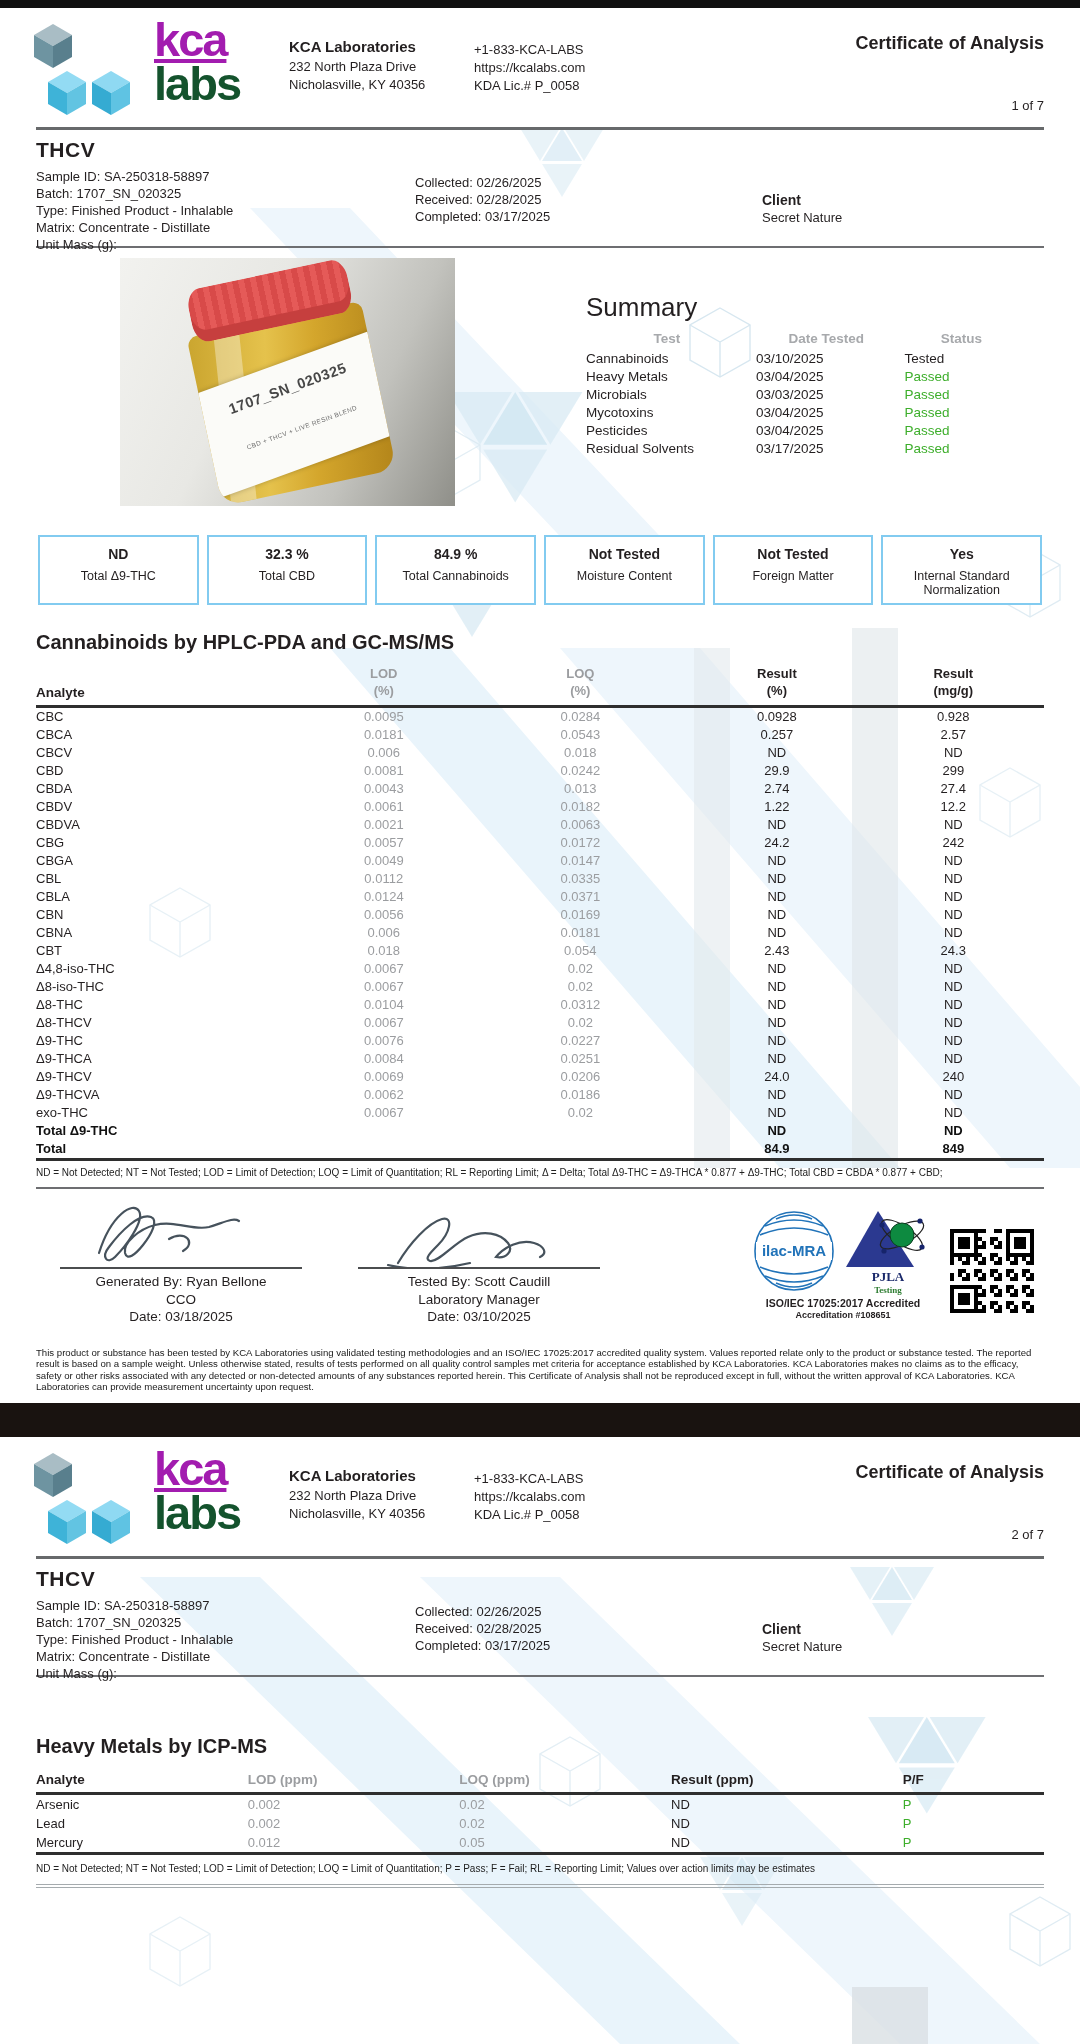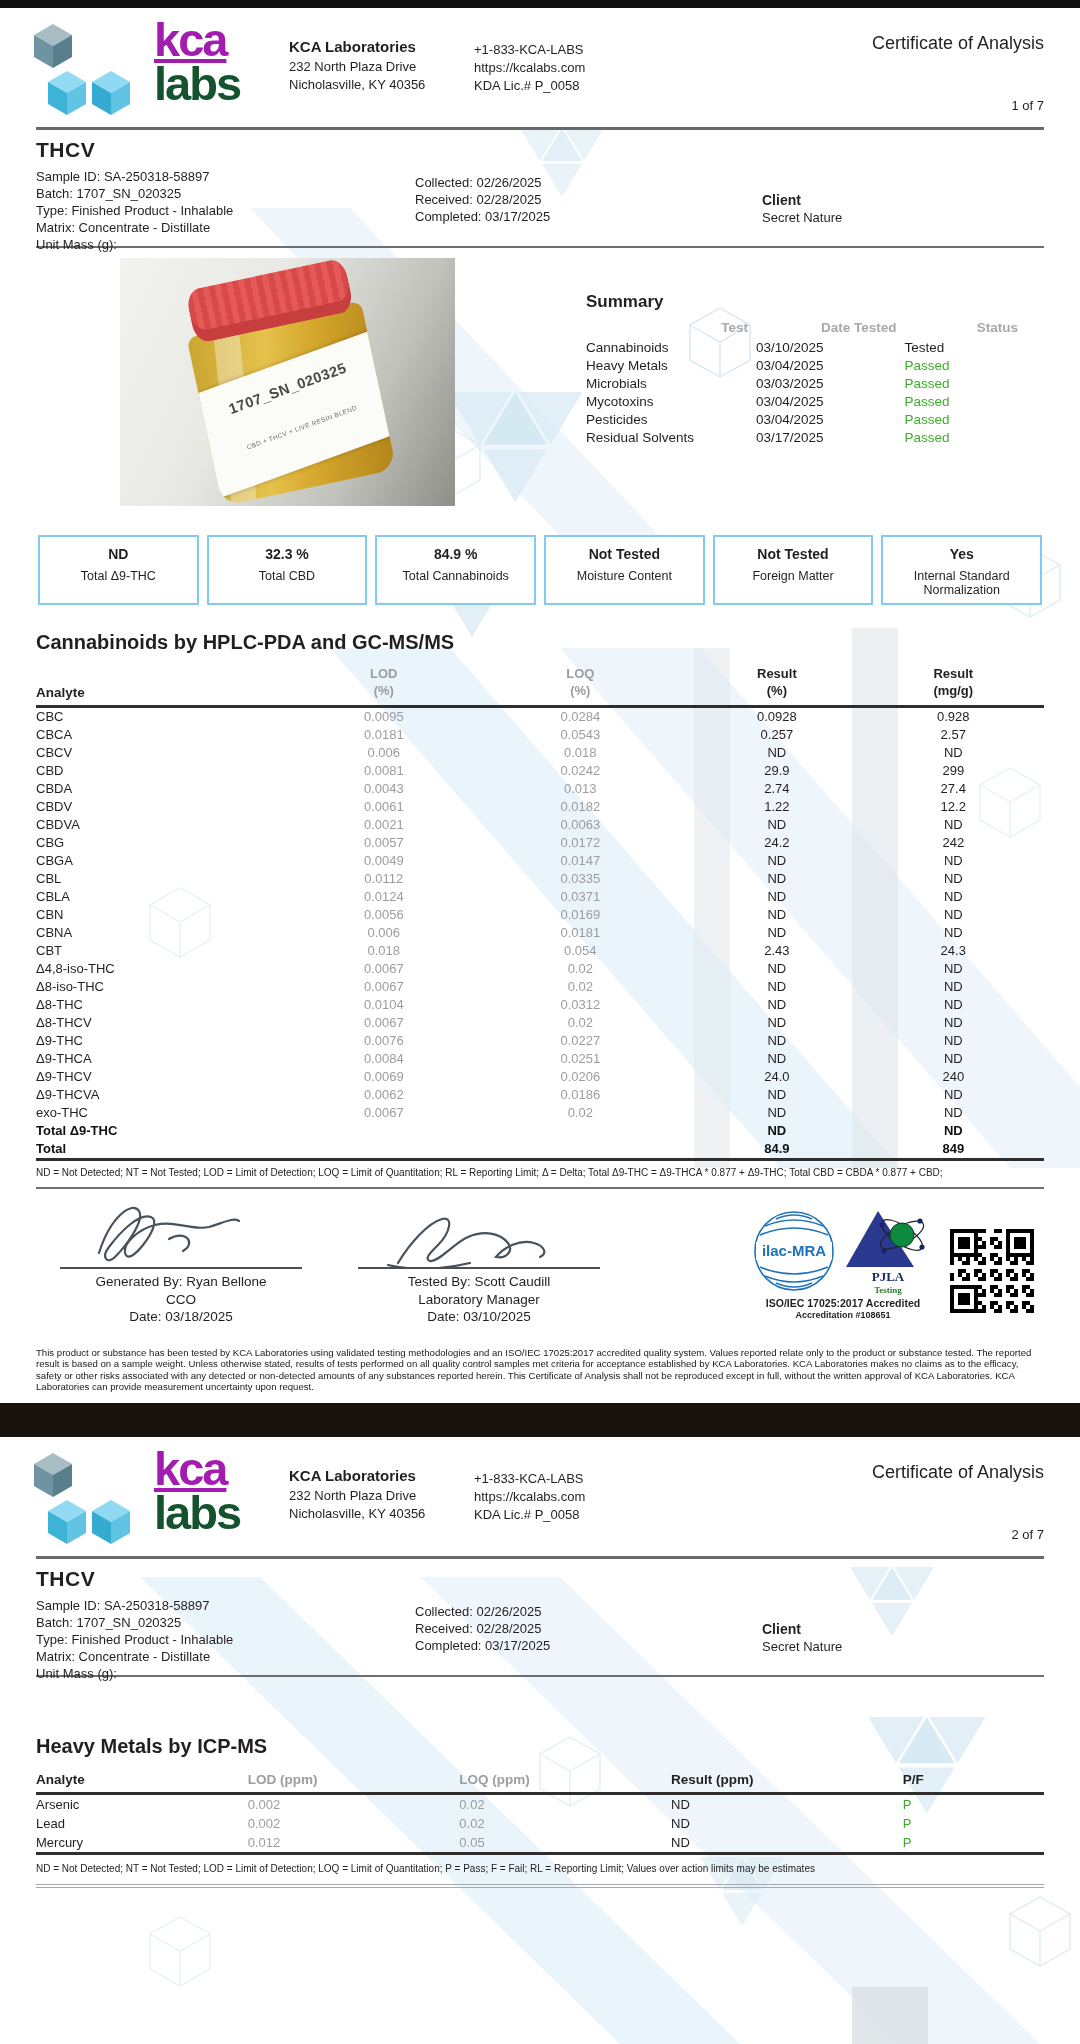--- a/index.html
+++ b/index.html
@@ -14,21 +14,21 @@
 
   
   .hdr{position:relative;height:119px;}
   .logo-cubes{position:absolute;left:20px;top:16px;}
   .logo-word{position:absolute;left:154px;top:10px;font-size:47px;font-weight:bold;line-height:44px;letter-spacing:-2px;}
   .logo-kca{color:#a21caf;text-decoration:underline;}
   .logo-labs{color:#14532d;}
   .lab-block{position:absolute;left:289px;top:30px;font-size:13px;line-height:18px;}
   .lab-name{font-weight:bold;font-size:15px;margin-bottom:2px;}
   .contact-block{position:absolute;left:474px;top:33px;font-size:13px;line-height:18px;}
-  .coa-title{position:absolute;right:36px;top:25px;font-size:18px;font-weight:normal;margin-left:40px;}
+  .coa-title{position:absolute;right:36px;top:25px;font-size:18px;font-weight:bold;margin-left:40px;}
   .page-label{position:absolute;right:36px;top:90px;font-size:13px;}
   .hdr-rule{height:3px;background:#67696b;margin:0 36px;}
   .thin-rule{height:2px;background:#6d6e71;margin:0 36px;}
 
   
   .sample-sec{position:relative;height:116px;padding:0 36px;box-sizing:border-box;}
   .product-title{font-size:21px;font-weight:bold;letter-spacing:.5px;padding-top:8px;}
   .sample-info{margin-top:6px;font-size:13px;line-height:17px;}
   .sample-dates{position:absolute;left:415px;top:44px;font-size:13px;line-height:17px;}
   .client-block{position:absolute;left:762px;top:62px;font-size:13px;line-height:17px;}
@@ -42,23 +42,23 @@
   .jar-lid{position:absolute;left:8px;top:0;width:162px;height:54px;background:#e25553;border-radius:14px/20px;
     background-image:repeating-linear-gradient(90deg,#d84a49 0 6px,#e55a58 6px 12px);box-shadow:inset 0 -12px 0 #c63f3e;}
   .jar-body{position:absolute;left:0;top:46px;width:178px;height:172px;border-radius:10px 10px 20px 20px;
     background:linear-gradient(100deg,#caa52f 0%,#e5c24c 38%,#d4a62c 62%,#b3851a 100%);overflow:hidden;}
   .jar-shine{position:absolute;left:18px;top:0;width:26px;height:100%;background:rgba(255,255,255,.35);transform:skewX(-6deg);}
   .jar-label{position:absolute;left:-10px;top:44px;width:204px;height:106px;background:#fbfbf8;transform:rotate(-8deg);
     text-align:center;padding-top:18px;box-sizing:border-box;box-shadow:0 0 5px rgba(0,0,0,.25);}
   .jar-label-line1{font-size:14.5px;font-weight:bold;color:#474747;letter-spacing:.5px;}
   .jar-label-line2{font-size:6.5px;color:#6a6a6a;margin-top:30px;letter-spacing:.4px;}
   .summary{position:absolute;left:586px;top:44px;width:440px;}
-  .summary-title{font-size:17px;font-weight:bold;margin:0 0 8px 0;}
+  .summary-title{font-size:26px;font-weight:normal;margin:0 0 8px 0;}
   .summary-table{border-collapse:collapse;width:100%;font-size:13.5px;}
-  .summary-table th{text-align:right;color:#a7a9ac;font-weight:bold;padding:0 8px 3px 0;}
+  .summary-table th{text-align:center;color:#a7a9ac;font-weight:bold;padding:0 8px 3px 0;}
   .summary-table td{padding:1px 0;height:16px;}
   .col-test{width:170px;}.col-date{width:148px;}.col-status{width:120px;}
 
   
   .boxes{display:flex;gap:8px;margin:0 38px;height:70px;}
   .rbox{flex:1;border:2px solid #82cbf0;background:#fff;text-align:center;box-sizing:border-box;padding-top:9px;}
   .rbox-value{font-size:14px;font-weight:bold;}
   .rbox-label{font-size:12.5px;margin-top:7px;line-height:1.15;}
 
   

